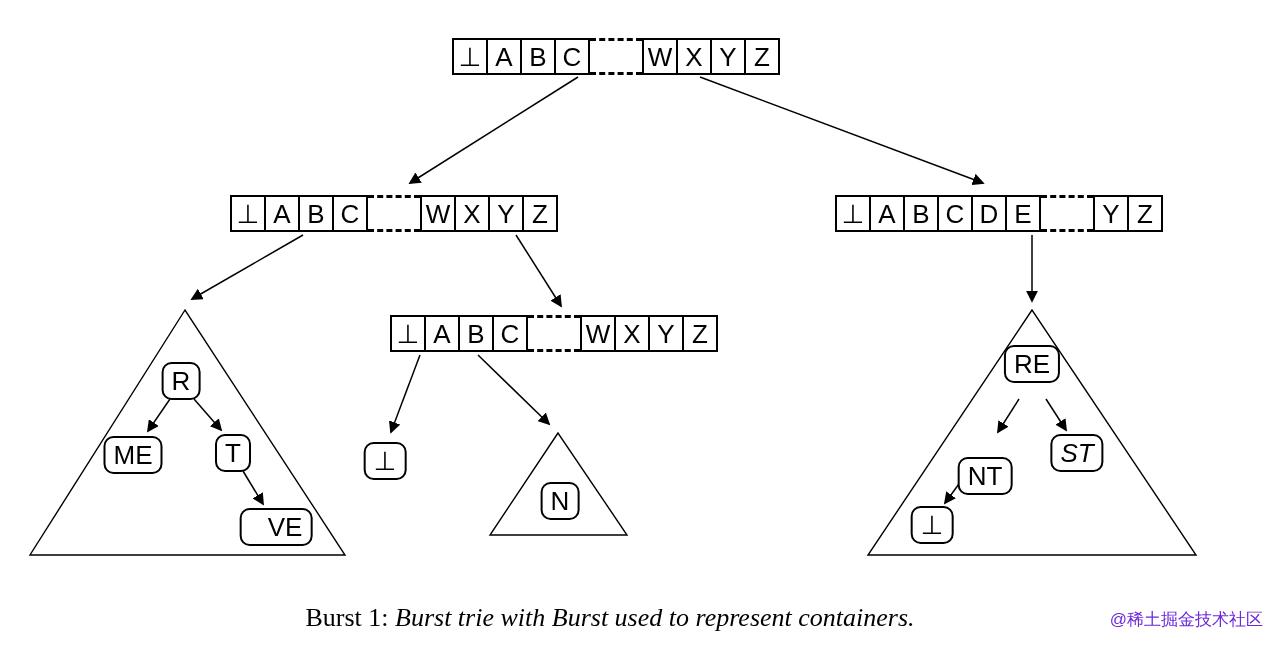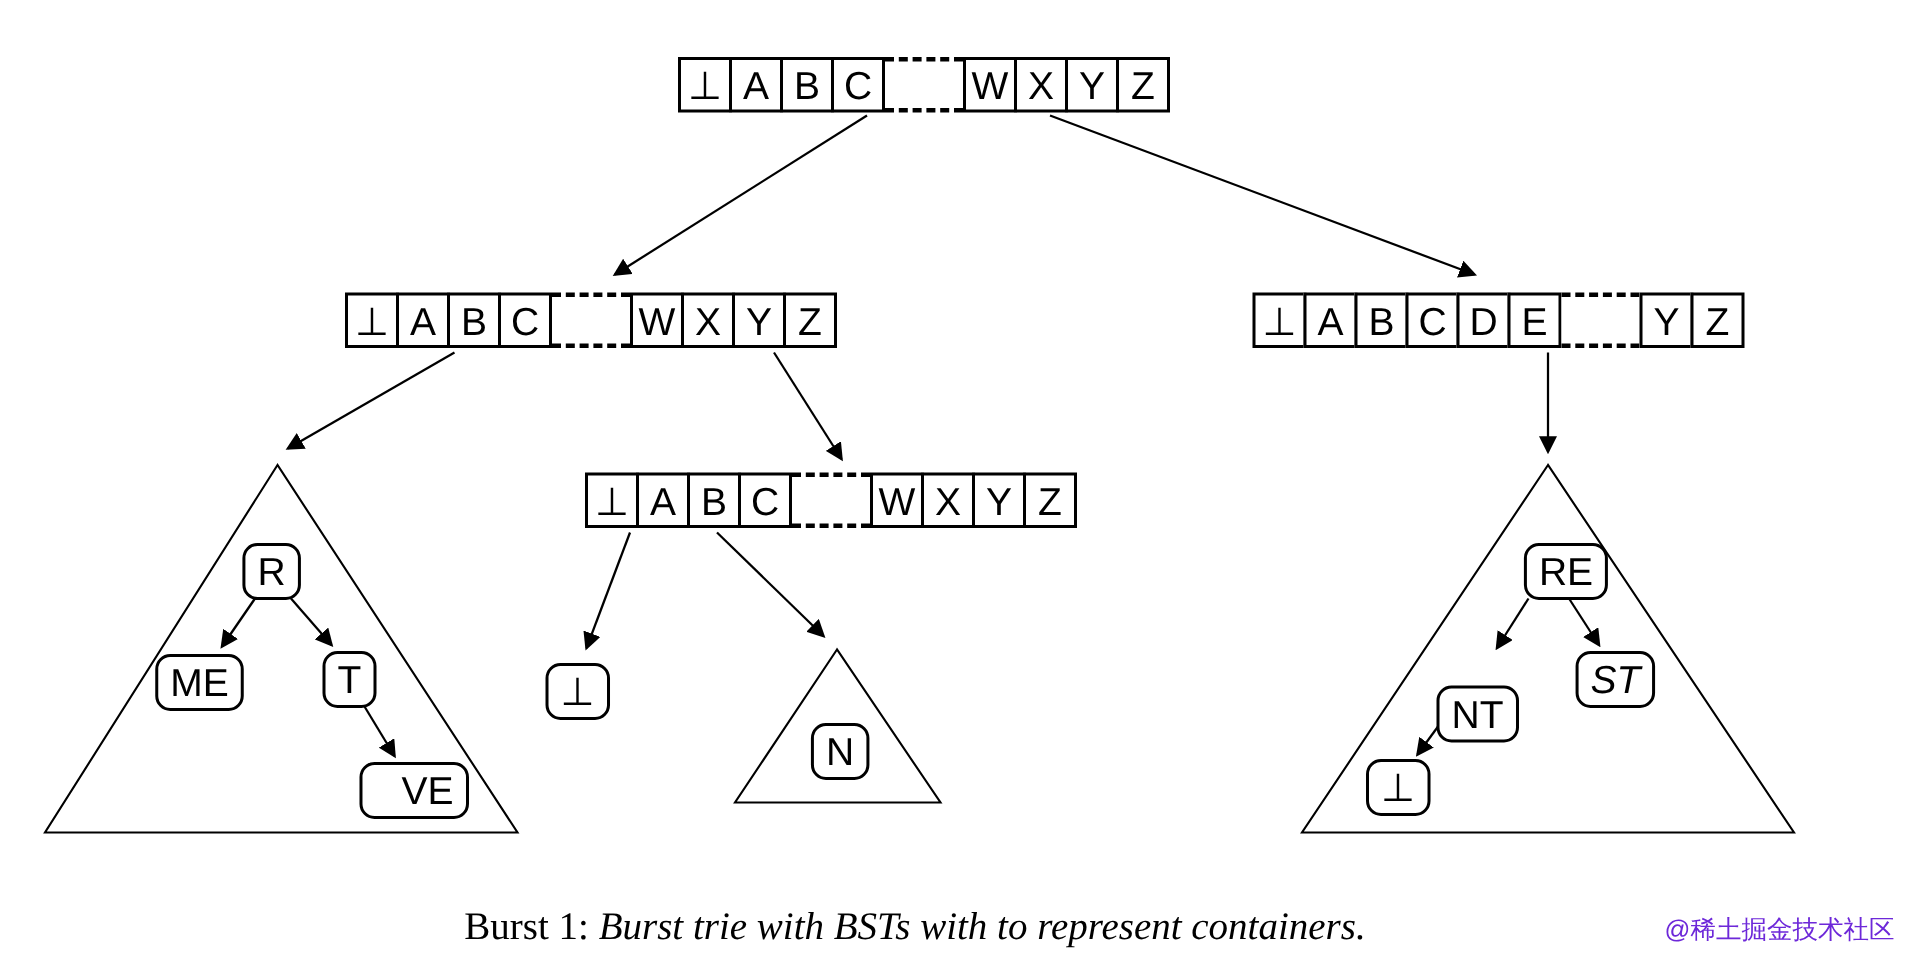--- a/index.html
+++ b/index.html
@@ -161,25 +161,25 @@
     </div>
 
   <div class="bst-node" style="left:181px; top:381px;">R</div>
   <div class="bst-node" style="left:120px; top:455px;margin-left:13px;">ME</div>
   <div class="bst-node" style="left:233px; top:453px;">T</div>
   <div class="bst-node" style="left:276px; top:527px;padding-left:26px;">VE</div>
 
   <div class="bst-node" style="left:385px; top:461px;">⊥</div>
   <div class="bst-node" style="left:560px; top:501px;">N</div>
 
-  <div class="bst-node" style="left:1032px; top:381px;margin-left:12px;">RE</div>
+  <div class="bst-node" style="left:1032px; top:364px;">RE</div>
   <div class="bst-node" style="left:985px; top:476px;">NT</div>
   <div class="bst-node" style="left:1077px; top:453px;font-style:italic;">ST</div>
   <div class="bst-node" style="left:932px; top:525px;">⊥</div>
 
   <div class="caption">
     <span>Burst 1:</span>
-    <span class="italic">Burst trie with BSTs with to represent containers.</span>
+    <span class="italic">Burst trie with Burst used to represent containers.</span>
   </div>
 
   <div class="watermark">@稀土掘金技术社区</div>
 
 </div>
 
 </body></html>

